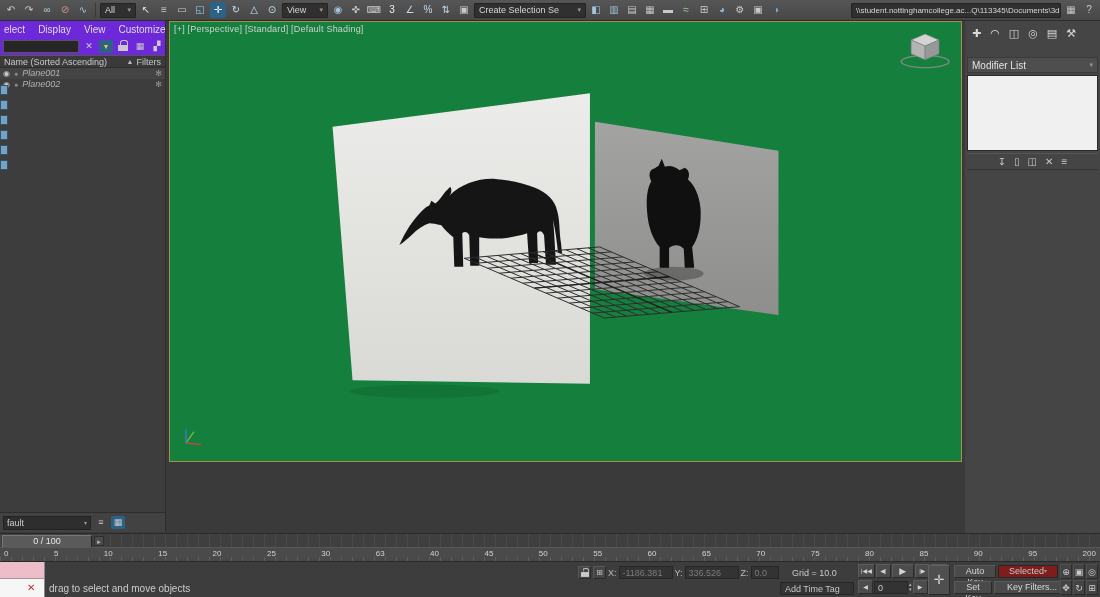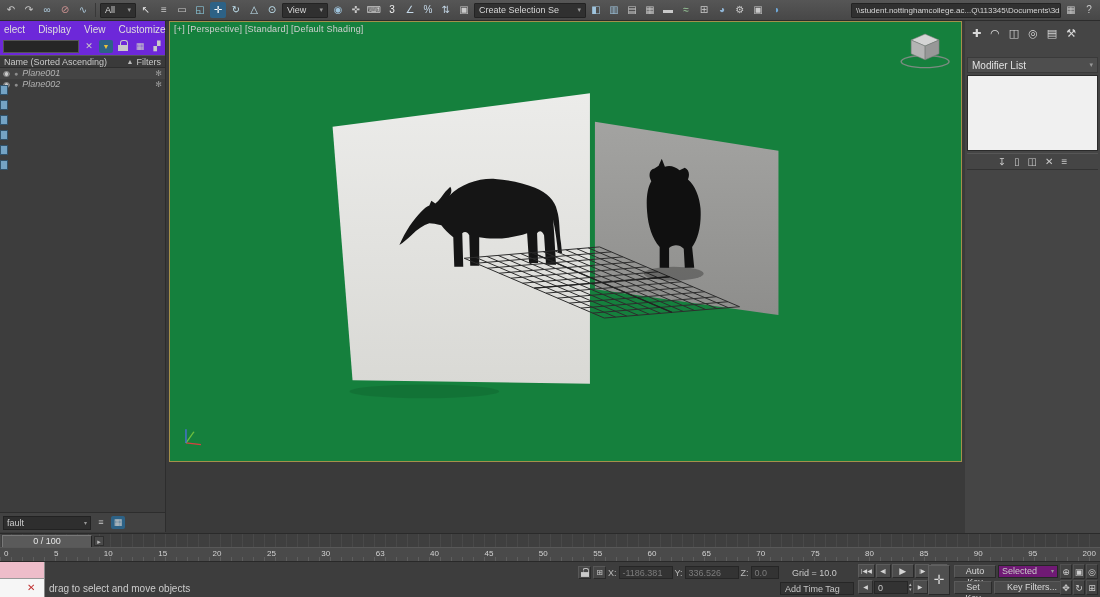--- a/index.html
+++ b/index.html
@@ -80,21 +80,21 @@
   .pb-btn{height:14px;min-width:15px;background:#4c4c4c;border:1px solid #5c5c5c;border-bottom-color:#2a2a2a;border-right-color:#2a2a2a;color:#d5d5d5;font-size:6px;line-height:12px;text-align:center;padding:0 2px}
   .pb-play{min-width:22px;font-size:9px}
   .framerow{position:absolute;left:858px;top:18px;display:flex;gap:1px;align-items:center}
   .frame-field{width:34px;height:13px;background:#333;border:1px solid #262626;color:#c9c9c9;line-height:12px;padding:0 3px}
   .spin{display:flex;flex-direction:column;font-size:5px;color:#bbb;line-height:5px}
   .bigkey{position:absolute;left:928px;top:3px;width:22px;height:30px;background:#4f4f4f;border:1px solid #606060;border-bottom-color:#282828;border-right-color:#282828;color:#ddd;font-size:13px;text-align:center;line-height:28px}
   .ak-btn{position:absolute;height:13px;background:#4a4a4a;border:1px solid #5a5a5a;border-bottom-color:#2a2a2a;border-right-color:#2a2a2a;color:#d8d8d8;font-size:9px;text-align:center;line-height:11px;padding:0 3px}
   .autokey{left:954px;top:3px;width:42px}
   .setkey{left:954px;top:19px;width:38px}
   .keyfilters{left:994px;top:19px;width:76px}
-  .sel-dd{position:absolute;left:998px;top:3px;width:60px;height:13px;background:#701a75;border:1px solid #262626;color:#c9c9c9;font-size:9px;display:flex;align-items:center;justify-content:space-between;padding:0 3px;line-height:11px}
+  .sel-dd{position:absolute;left:998px;top:3px;width:60px;height:13px;background:#7f1d1d;border:1px solid #262626;color:#c9c9c9;font-size:9px;display:flex;align-items:center;justify-content:center;padding:0 3px;line-height:11px}
   .sel-dd .arrow{font-size:6px;color:#999}
   .navgrid{position:absolute;left:1060px;top:2px;display:flex;flex-wrap:wrap;width:40px;gap:1px}
   .nav-btn{width:12px;height:15px;font-size:9px;color:#cdcdcd;text-align:center;line-height:15px;background:#434343;border:1px solid #515151;border-bottom-color:#2b2b2b;border-right-color:#2b2b2b}
 </style>
 </head>
 <body>
 
 <div class="app">
 
   <div class="toolbar">

